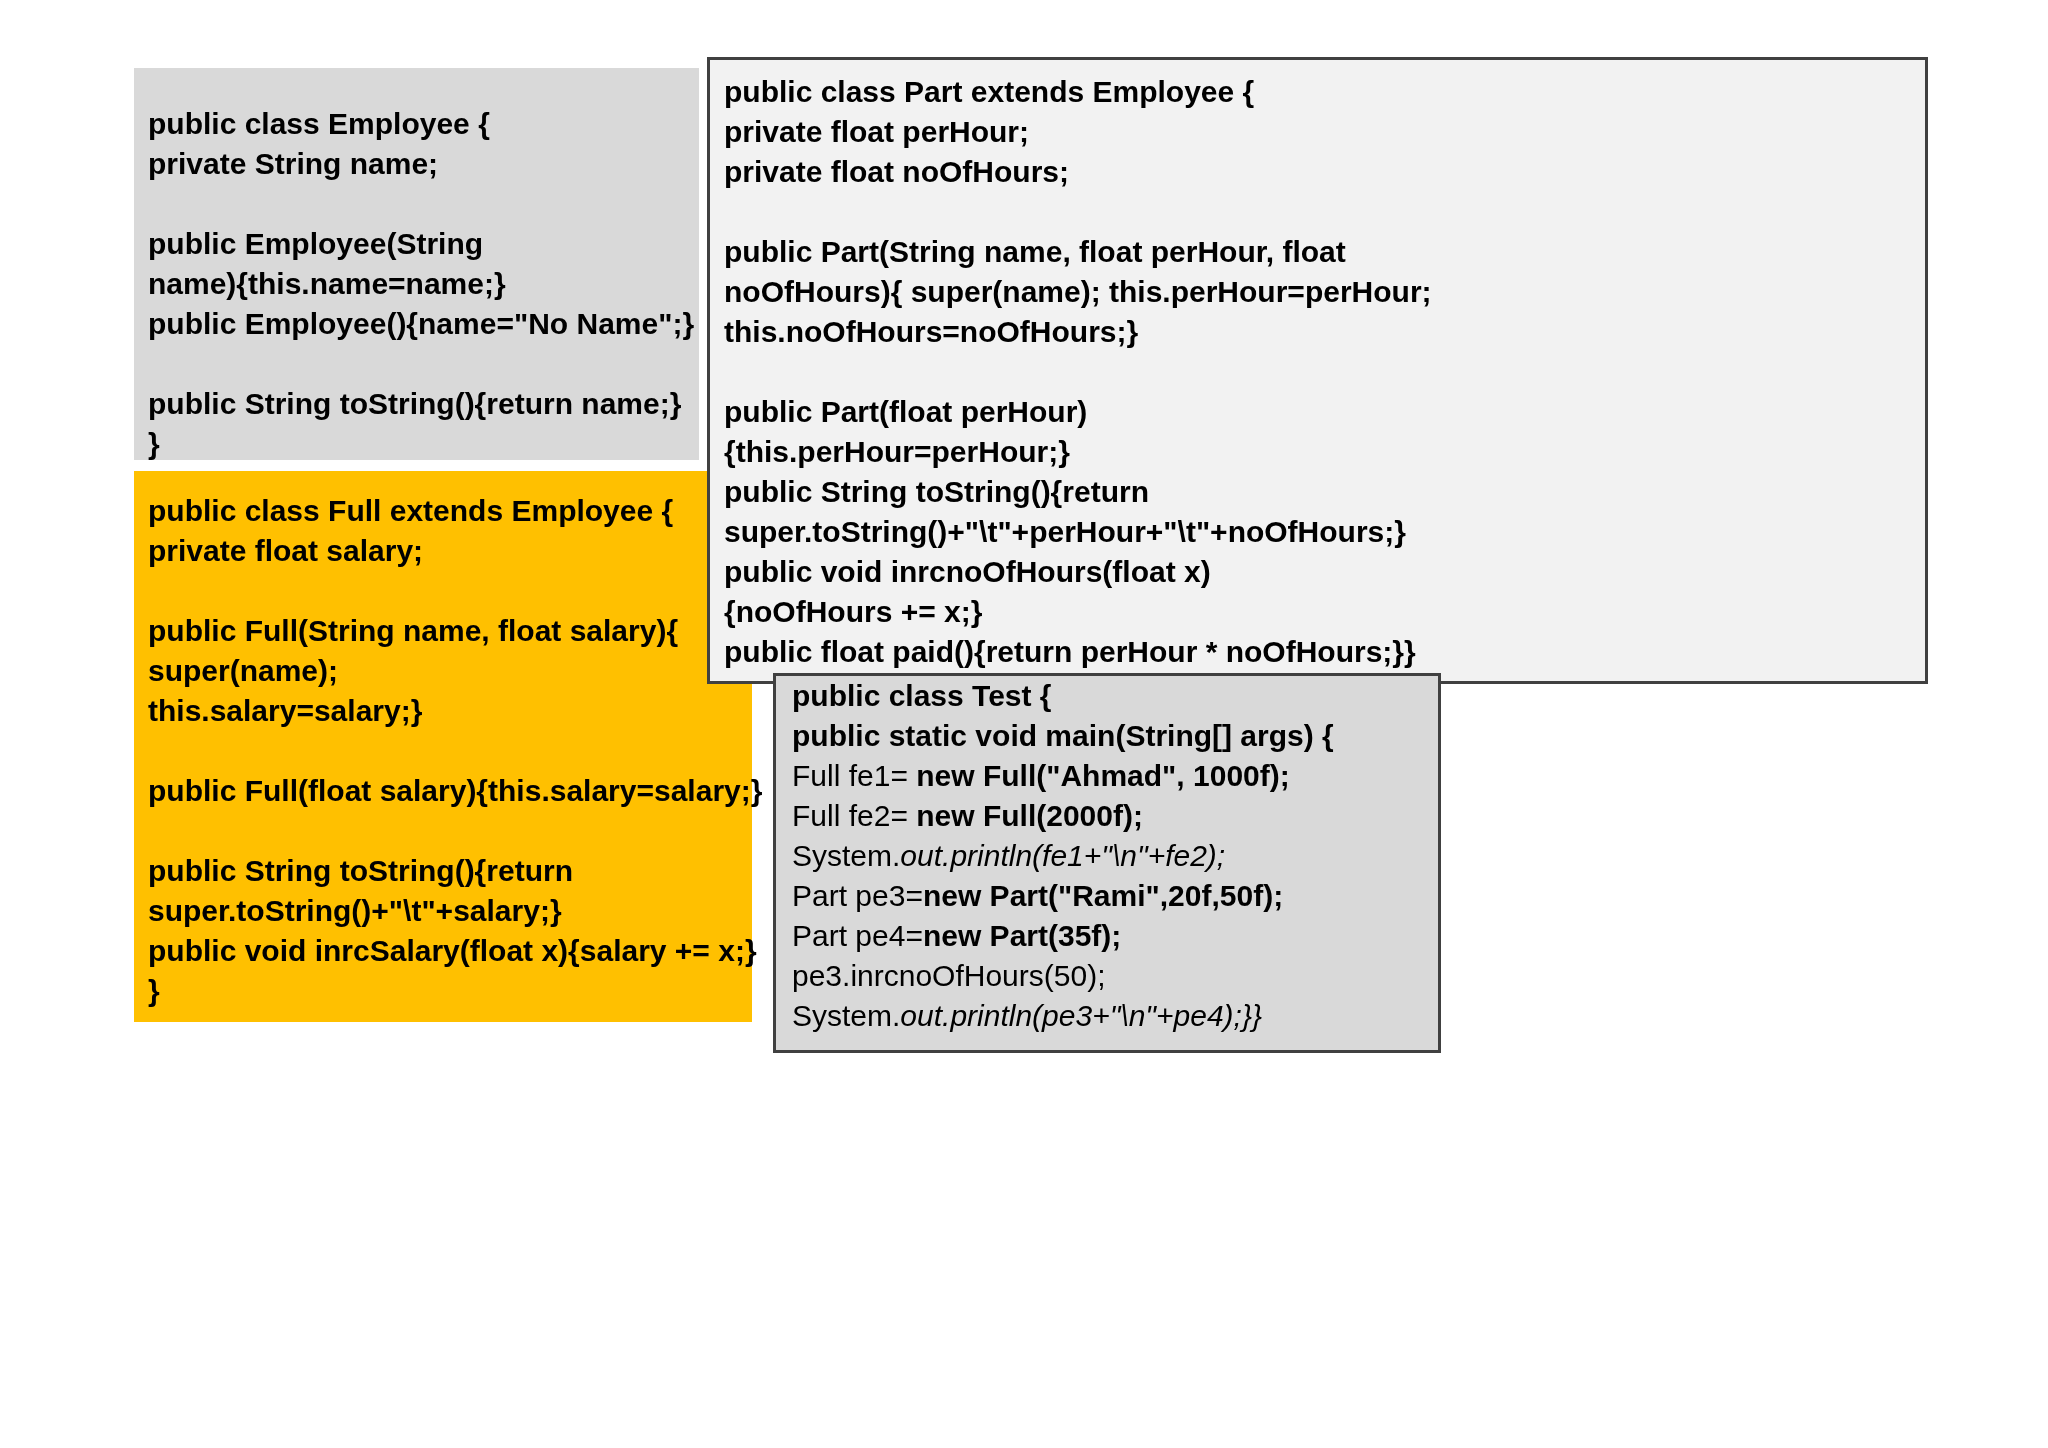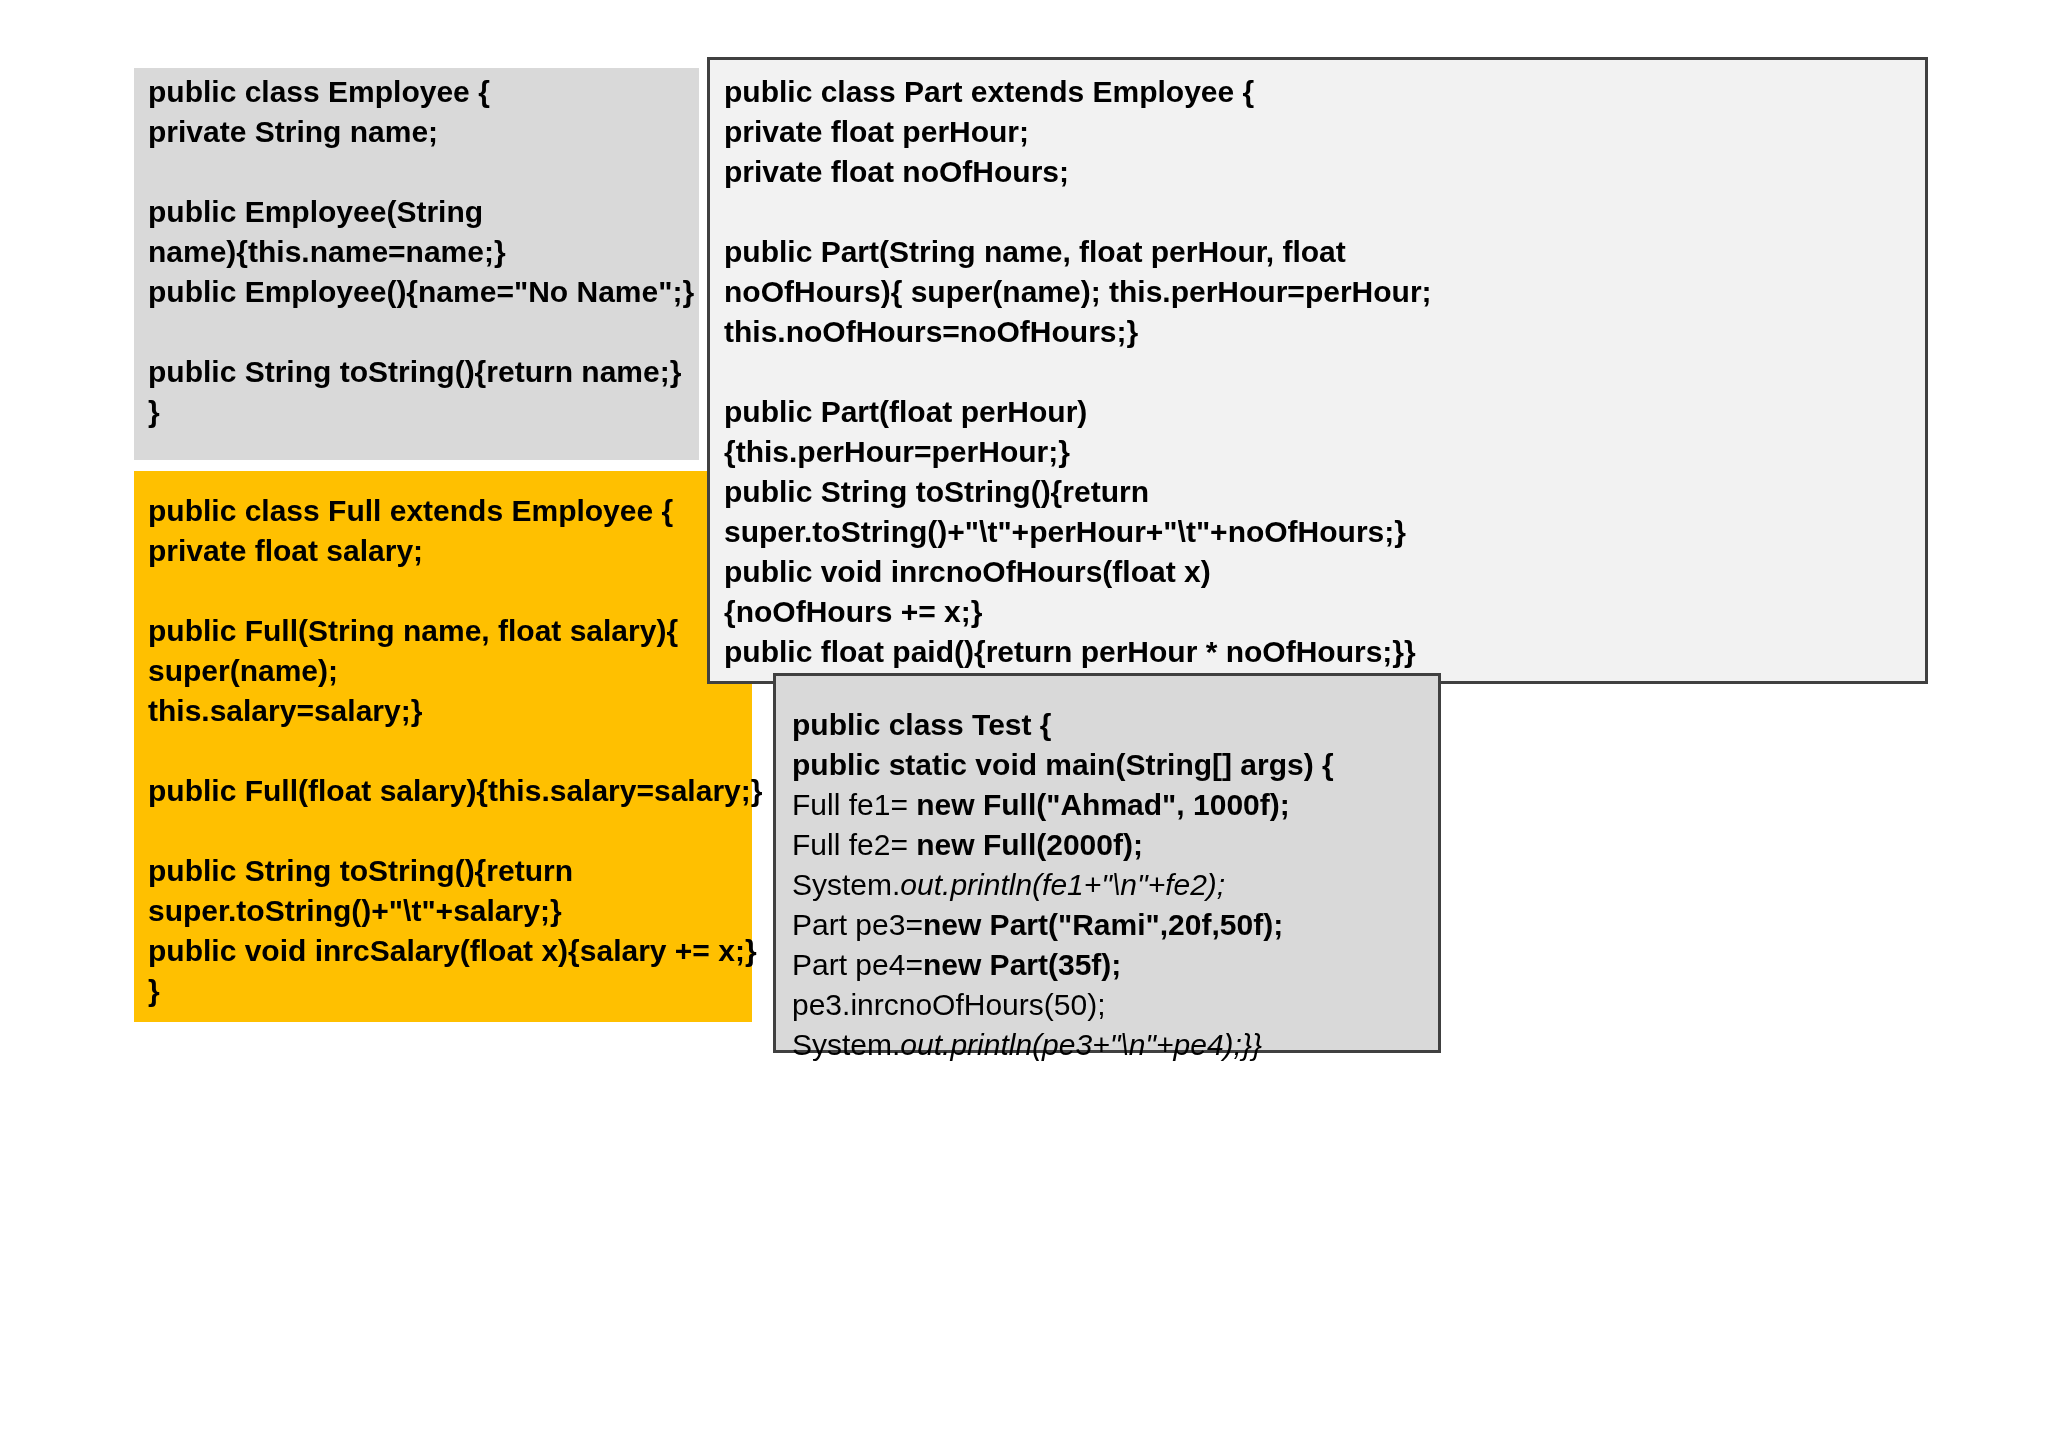--- a/index.html
+++ b/index.html
@@ -27,21 +27,21 @@
   }
 
   
   #block-employee {
     left: 134px;
     top: 68px;
     width: 565px;
     height: 392px;
     background: #d9d9d9;
     border: none;
-    padding: 4px 0 0 14px;
+    padding: 36px 0 0 14px;
   }
 
   
   #block-full {
     left: 134px;
     top: 471px;
     width: 618px;
     height: 551px;
     background: #ffc000;
     border: none;
@@ -60,21 +60,21 @@
   }
 
   
   #block-test {
     left: 773px;
     top: 673px;
     width: 668px;
     height: 380px;
     background: #d9d9d9;
     border: 3px solid #404040;
-    padding: 29px 0 0 16px;
+    padding: 0 0 0 16px;
   }
 
   .line {
     display: block;
     min-height: 40px;
   }
   .blank {
     display: block;
     height: 40px;
   }

